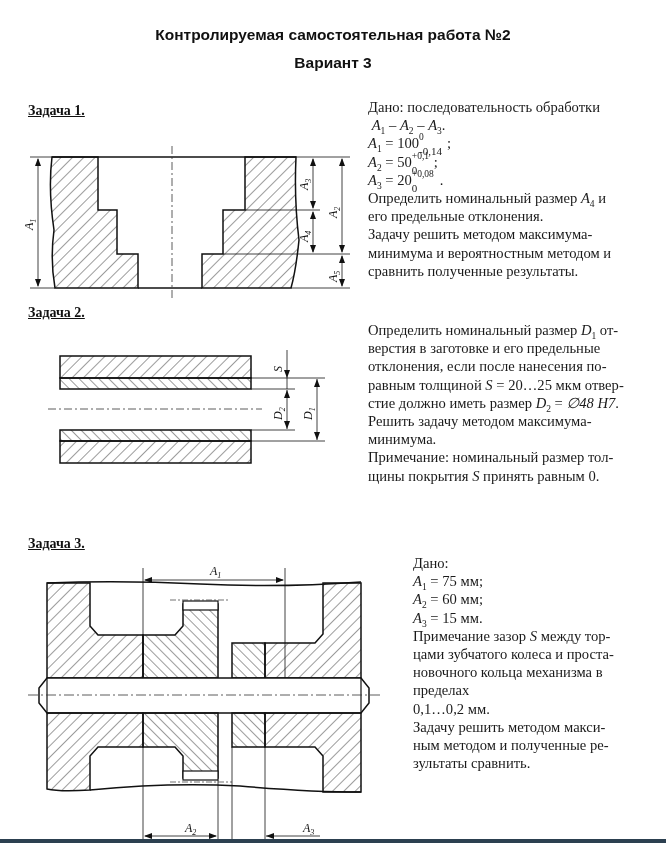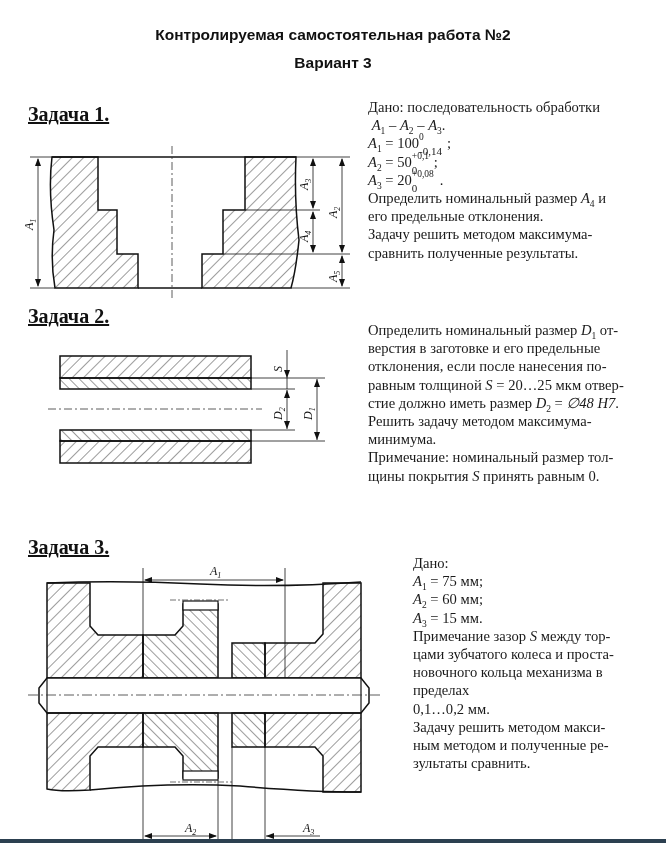--- a/index.html
+++ b/index.html
@@ -1,20 +1,20 @@
 <!DOCTYPE html>
 <html><head>
 <meta charset="utf-8">
 <style>
   html, body { margin: 0; padding: 0; background: #ffffff; }
   body { width: 666px; height: 843px; position: relative; overflow: hidden; color: #111; }
   .title { position: absolute; left: 0; width: 666px; text-align: center;
            font-family: "Liberation Sans", sans-serif; font-weight: bold; font-size: 15.5px; color: #111; }
   .hdr { position: absolute; font-family: "Liberation Serif", serif; font-weight: bold;
-         font-size: 20px; text-decoration: underline; color: #111; }
+         font-size: 14px; text-decoration: underline; color: #111; }
   .txt { position: absolute; font-family: "Liberation Serif", serif; font-size: 14.6px;
          line-height: 18.2px; color: #1a1a1a; }
   .txt div { white-space: nowrap; }
   i { font-style: italic; }
   sub, sup { font-size: 9.5px; line-height: 0; }
   .tol { display: inline-block; position: relative; width: 38px; height: 10px; }
   .tol .up { position: absolute; left: 0; top: -10px; font-size: 9.5px; }
   .tol .lo { position: absolute; left: 0; top: 4px; font-size: 11px; }
   svg { position: absolute; }
   .band { position: absolute; left: 0; top: 839px; width: 666px; height: 4px; background: #2c4050; }
@@ -81,20 +81,21 @@
 
 <div class="txt" style="left:368px; top:98px;">
   <div>Дано: последовательность обработки</div>
   <div>&nbsp;<i>A</i><sub>1</sub><span> – </span><i>A</i><sub>2</sub><span> – </span><i>A</i><sub>3</sub><span>.</span></div>
   <div><i>A</i><sub>1</sub><span> = 100</span><span class="tol"><span class="up">0</span><span class="lo">-0,14</span></span><span style="margin-left:-10px">;</span></div>
   <div><i>A</i><sub>2</sub><span> = 50</span><span class="tol" style="width:22px"><span class="up">+0,1</span><span class="lo">0</span></span><span>;</span></div>
   <div><i>A</i><sub>3</sub><span> = 20</span><span class="tol" style="width:28px"><span class="up">+0,08</span><span class="lo">0</span></span><span>.</span></div>
   <div><span>Определить номинальный размер </span><i>A</i><sub>4</sub><span> и</span></div>
   <div>его предельные отклонения.</div>
   <div>Задачу решить методом максимума-</div>
+  <div>минимума и вероятностным методом и</div>
   <div>сравнить полученные результаты.</div>
 </div>
 
 <div class="hdr" style="left:28px; top:305px;text-align:center;">Задача 2.</div>
 
 <svg style="left:20px; top:350px;" width="320" height="130" viewBox="0 0 320 130">
   <defs>
     <pattern id="h2" patternUnits="userSpaceOnUse" width="8" height="8" patternTransform="rotate(45)">
       <line x1="0" y1="0" x2="0" y2="8" stroke="#222" stroke-width="0.9"></line>
     </pattern>

